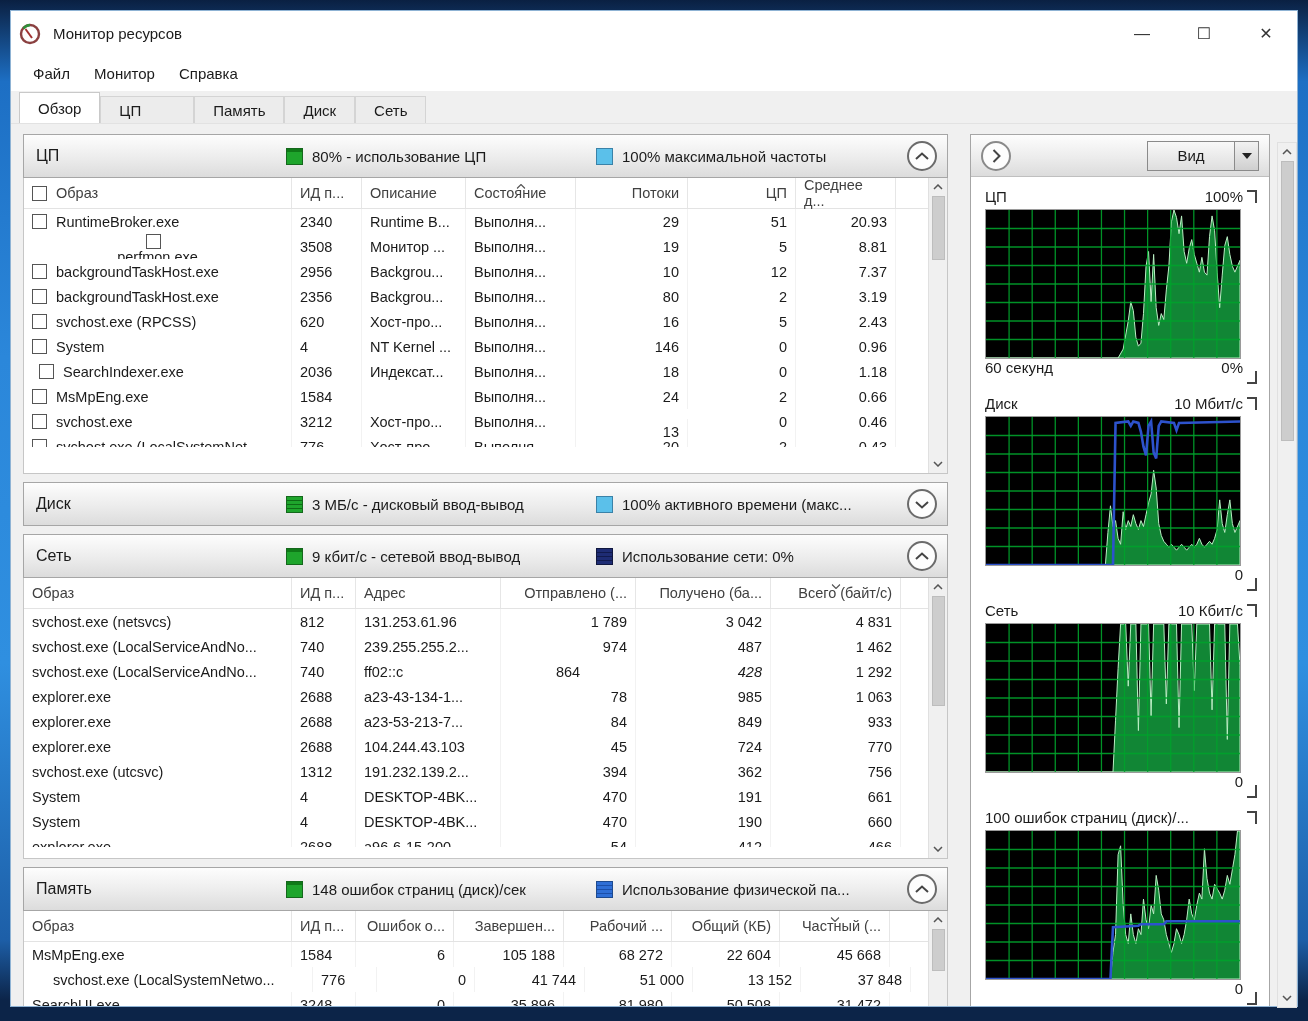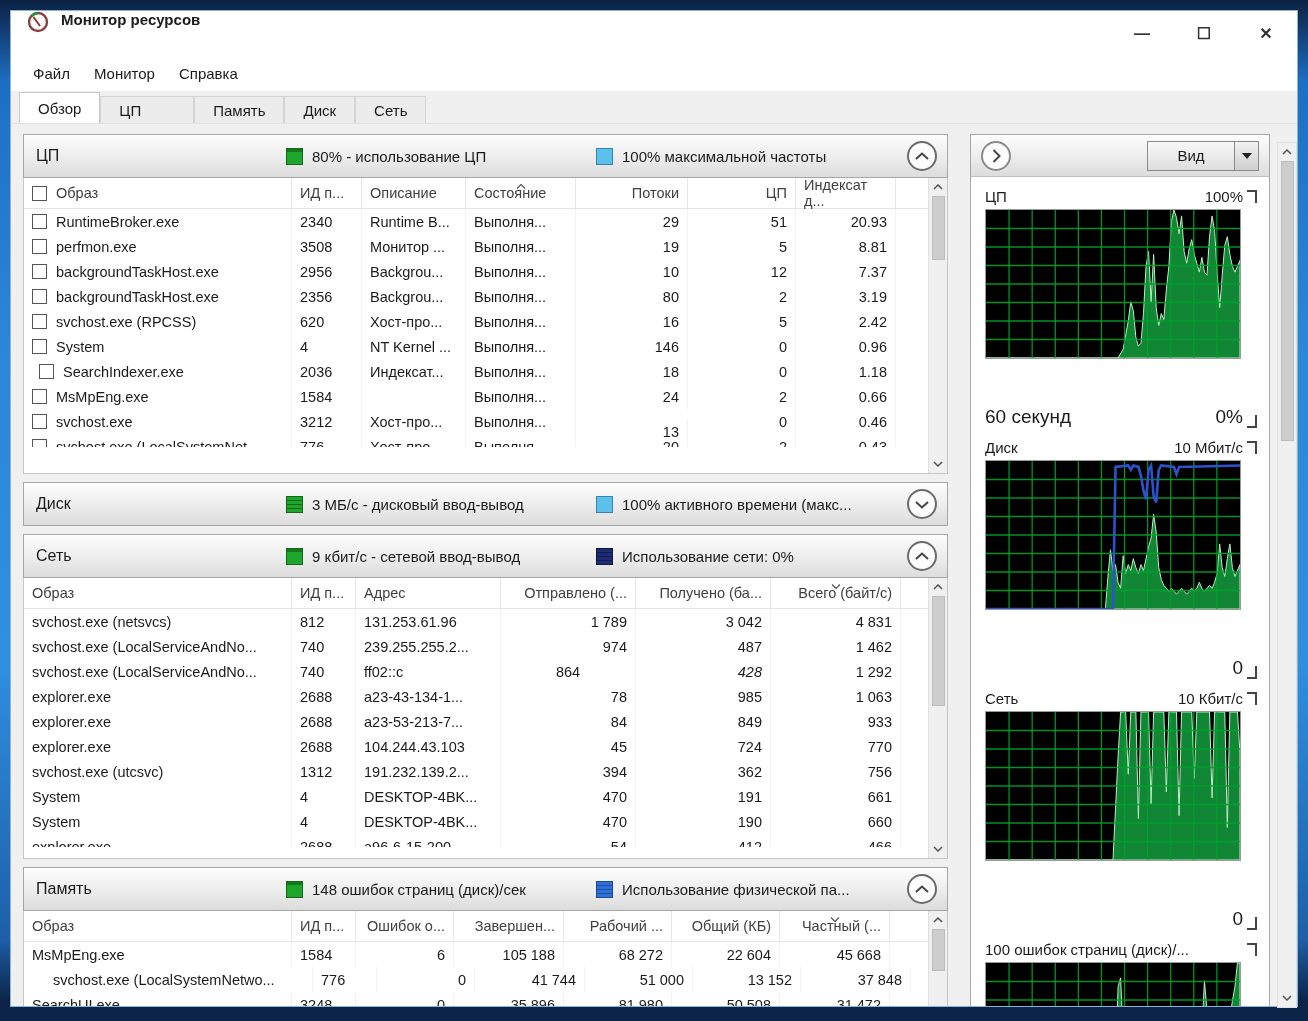--- a/index.html
+++ b/index.html
@@ -8,21 +8,21 @@
     font-family:"Liberation Sans", sans-serif;
     background:linear-gradient(180deg,#0a2042 0%,#0d2a52 1%,#1d6fc4 8%,#2b87da 35%,#2f8fe0 65%,#1d5fa8 92%,#0c2448 98%,#0c2448 100%);
     position:relative; color:#1b1b1b;
   }
   .window {
     position:absolute; left:10px; top:10px; width:1288px; height:997px;
     background:#f0f0f0; border:1px solid #8fb3d4; overflow:hidden;
     display:flex; flex-direction:column;
   }
   
-  .titlebar { height:45px; background:#fff; display:flex; padding-left:16px; flex:0 0 auto;font-weight:bold; }
+  .titlebar { height:45px; background:#fff; display:flex; align-items:center; padding-left:8px; flex:0 0 auto; }
   .app-icon { width:22px; height:22px; margin-right:12px; flex:0 0 auto; }
   .title-text { font-size:15px; color:#1b1b1b; }
   .win-controls { margin-left:auto; display:flex; height:100%; }
   .win-btn { width:62px; height:100%; display:flex; align-items:center; justify-content:center; font-size:16px; color:#333; }
   
   .menubar { height:35px; background:#fff; display:flex; align-items:center; padding-left:10px; flex:0 0 auto; }
   .menu-item { padding:4px 12px; font-size:15px; color:#1b1b1b; }
   
   .tabstrip { height:33px; background:#f0f0f0; display:flex; align-items:flex-end; padding-left:8px; border-bottom:1px solid #e2e2e2; flex:0 0 auto; }
   .tab { height:27px; padding:0 18px; display:flex; align-items:center; font-size:15px; background:#ececec; border:1px solid #d4d4d4; border-bottom:none; margin-right:0; color:#1b1b1b; }
@@ -80,21 +80,21 @@
   .view-arrow { width:24px; border-left:1px solid #8a8a8a; display:flex; align-items:center; justify-content:center; background:linear-gradient(180deg,#f2f2f2,#cfcfcf); }
   .view-arrow .tri { width:0; height:0; border-left:5px solid transparent; border-right:5px solid transparent; border-top:6px solid #222; }
   .rp-body { flex:1 1 auto; padding:6px 10px 0 14px; overflow:hidden; }
   .chart-block { margin-bottom:6px; }
   .chart-head { display:flex; align-items:center; font-size:15px; color:#1b1b1b; height:26px; padding-right:2px; }
   .chart-head .maxl { margin-left:auto; }
   .brk { width:10px; height:13px; margin-left:4px; flex:0 0 auto; }
   .brk.top { border-top:2px solid #444; border-right:2px solid #444; }
   .brk.bot { border-bottom:2px solid #444; border-right:2px solid #444; align-self:flex-end; }
   .graph { width:256px; height:150px; border:1px solid #9a9a9a; background:#000; display:block; }
-  .chart-foot { display:flex; align-items:flex-end; font-size:19px; color:#1b1b1b; height:25px; padding-right:2px;margin-top:44px; }
+  .chart-foot { display:flex; align-items:flex-start; font-size:15px; color:#1b1b1b; height:25px; padding-right:2px; }
   .chart-foot .minl { margin-left:auto; }
   .rp-scroll { position:absolute; top:10px; right:0px; width:20px; height:866px; background:#f0f0f0; border:1px solid #e0e0e0; display:flex; flex-direction:column; align-items:center; }
 </style>
 </head>
 <body>
 
 <div class="window">
 
   <div class="titlebar">
     <svg class="app-icon" viewBox="0 0 22 22">
@@ -162,21 +162,21 @@
                     <polyline points="0.5,4.5 4.5,0.5 8.5,4.5" fill="none" stroke="#555" stroke-width="1.2"></polyline>
                   </svg></span>
               </div>
               <div class="th r" style="width: 112px;">
                 <span>Потоки</span>
               </div>
               <div class="th r" style="width: 108px;">
                 <span>ЦП</span>
               </div>
               <div class="th r" style="width: 100px;">
-                <span>Индексат д...</span>
+                <span>Среднее д...</span>
               </div>
             </div>
           <div class="trow">
               <div class="td" style="width: 268px;">
                 <span class="cb"></span>
                 <span>RuntimeBroker.exe</span>
               </div>
               <div class="td" style="width: 70px;">
                 <span>2340</span>
               </div>
@@ -190,21 +190,21 @@
                 <span>29</span>
               </div>
               <div class="td r" style="width: 108px;">
                 <span>51</span>
               </div>
               <div class="td r" style="width: 100px;">
                 <span>20.93</span>
               </div>
             </div>
             <div class="trow">
-              <div class="td" style="width: 268px;">
+              <div class="td" style="width: 268px; flex-direction: column;">
                 <span class="cb"></span>
                 <span>perfmon.exe</span>
               </div>
               <div class="td" style="width: 70px;">
                 <span>3508</span>
               </div>
               <div class="td" style="width: 104px;">
                 <span>Монитор ...</span>
               </div>
               <div class="td" style="width: 110px;">
@@ -282,21 +282,21 @@
               <div class="td" style="width: 110px;">
                 <span>Выполня...</span>
               </div>
               <div class="td r" style="width: 112px;">
                 <span>16</span>
               </div>
               <div class="td r" style="width: 108px;">
                 <span>5</span>
               </div>
               <div class="td r" style="width: 100px;">
-                <span>2.42</span>
+                <span>2.43</span>
               </div>
             </div>
             <div class="trow">
               <div class="td" style="width: 268px;">
                 <span class="cb"></span>
                 <span>System</span>
               </div>
               <div class="td" style="width: 70px;">
                 <span>4</span>
               </div>

